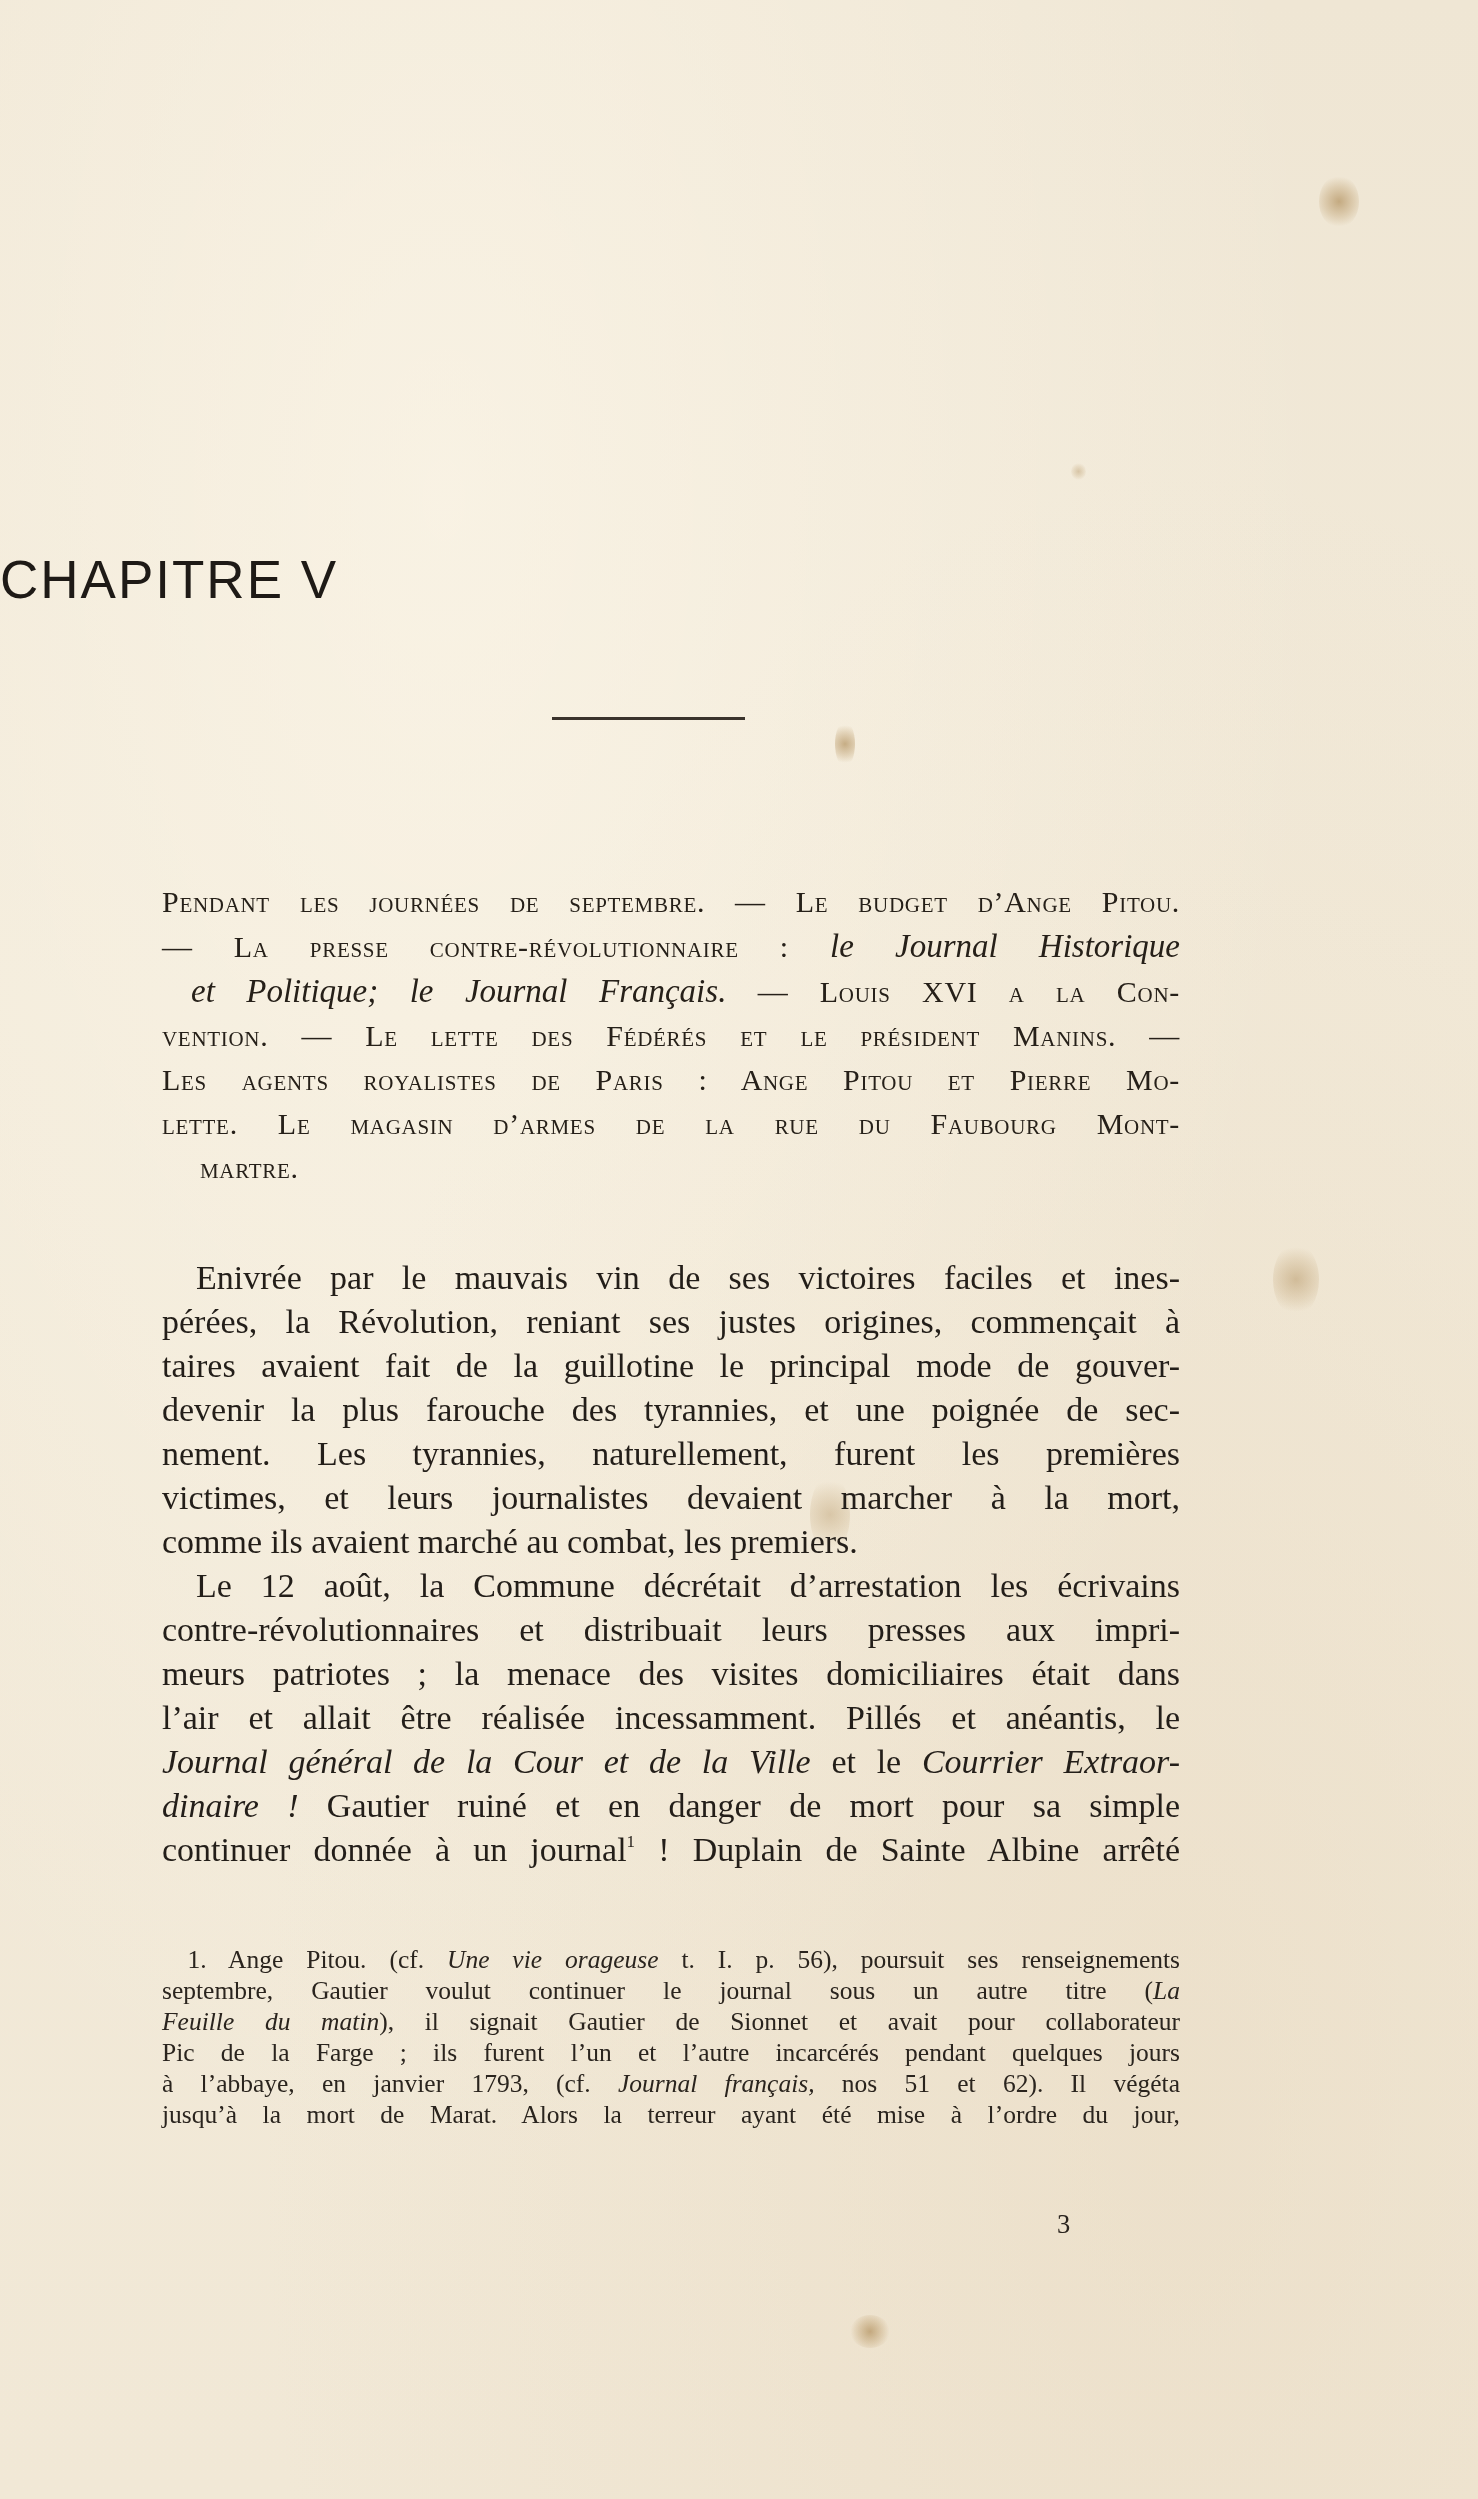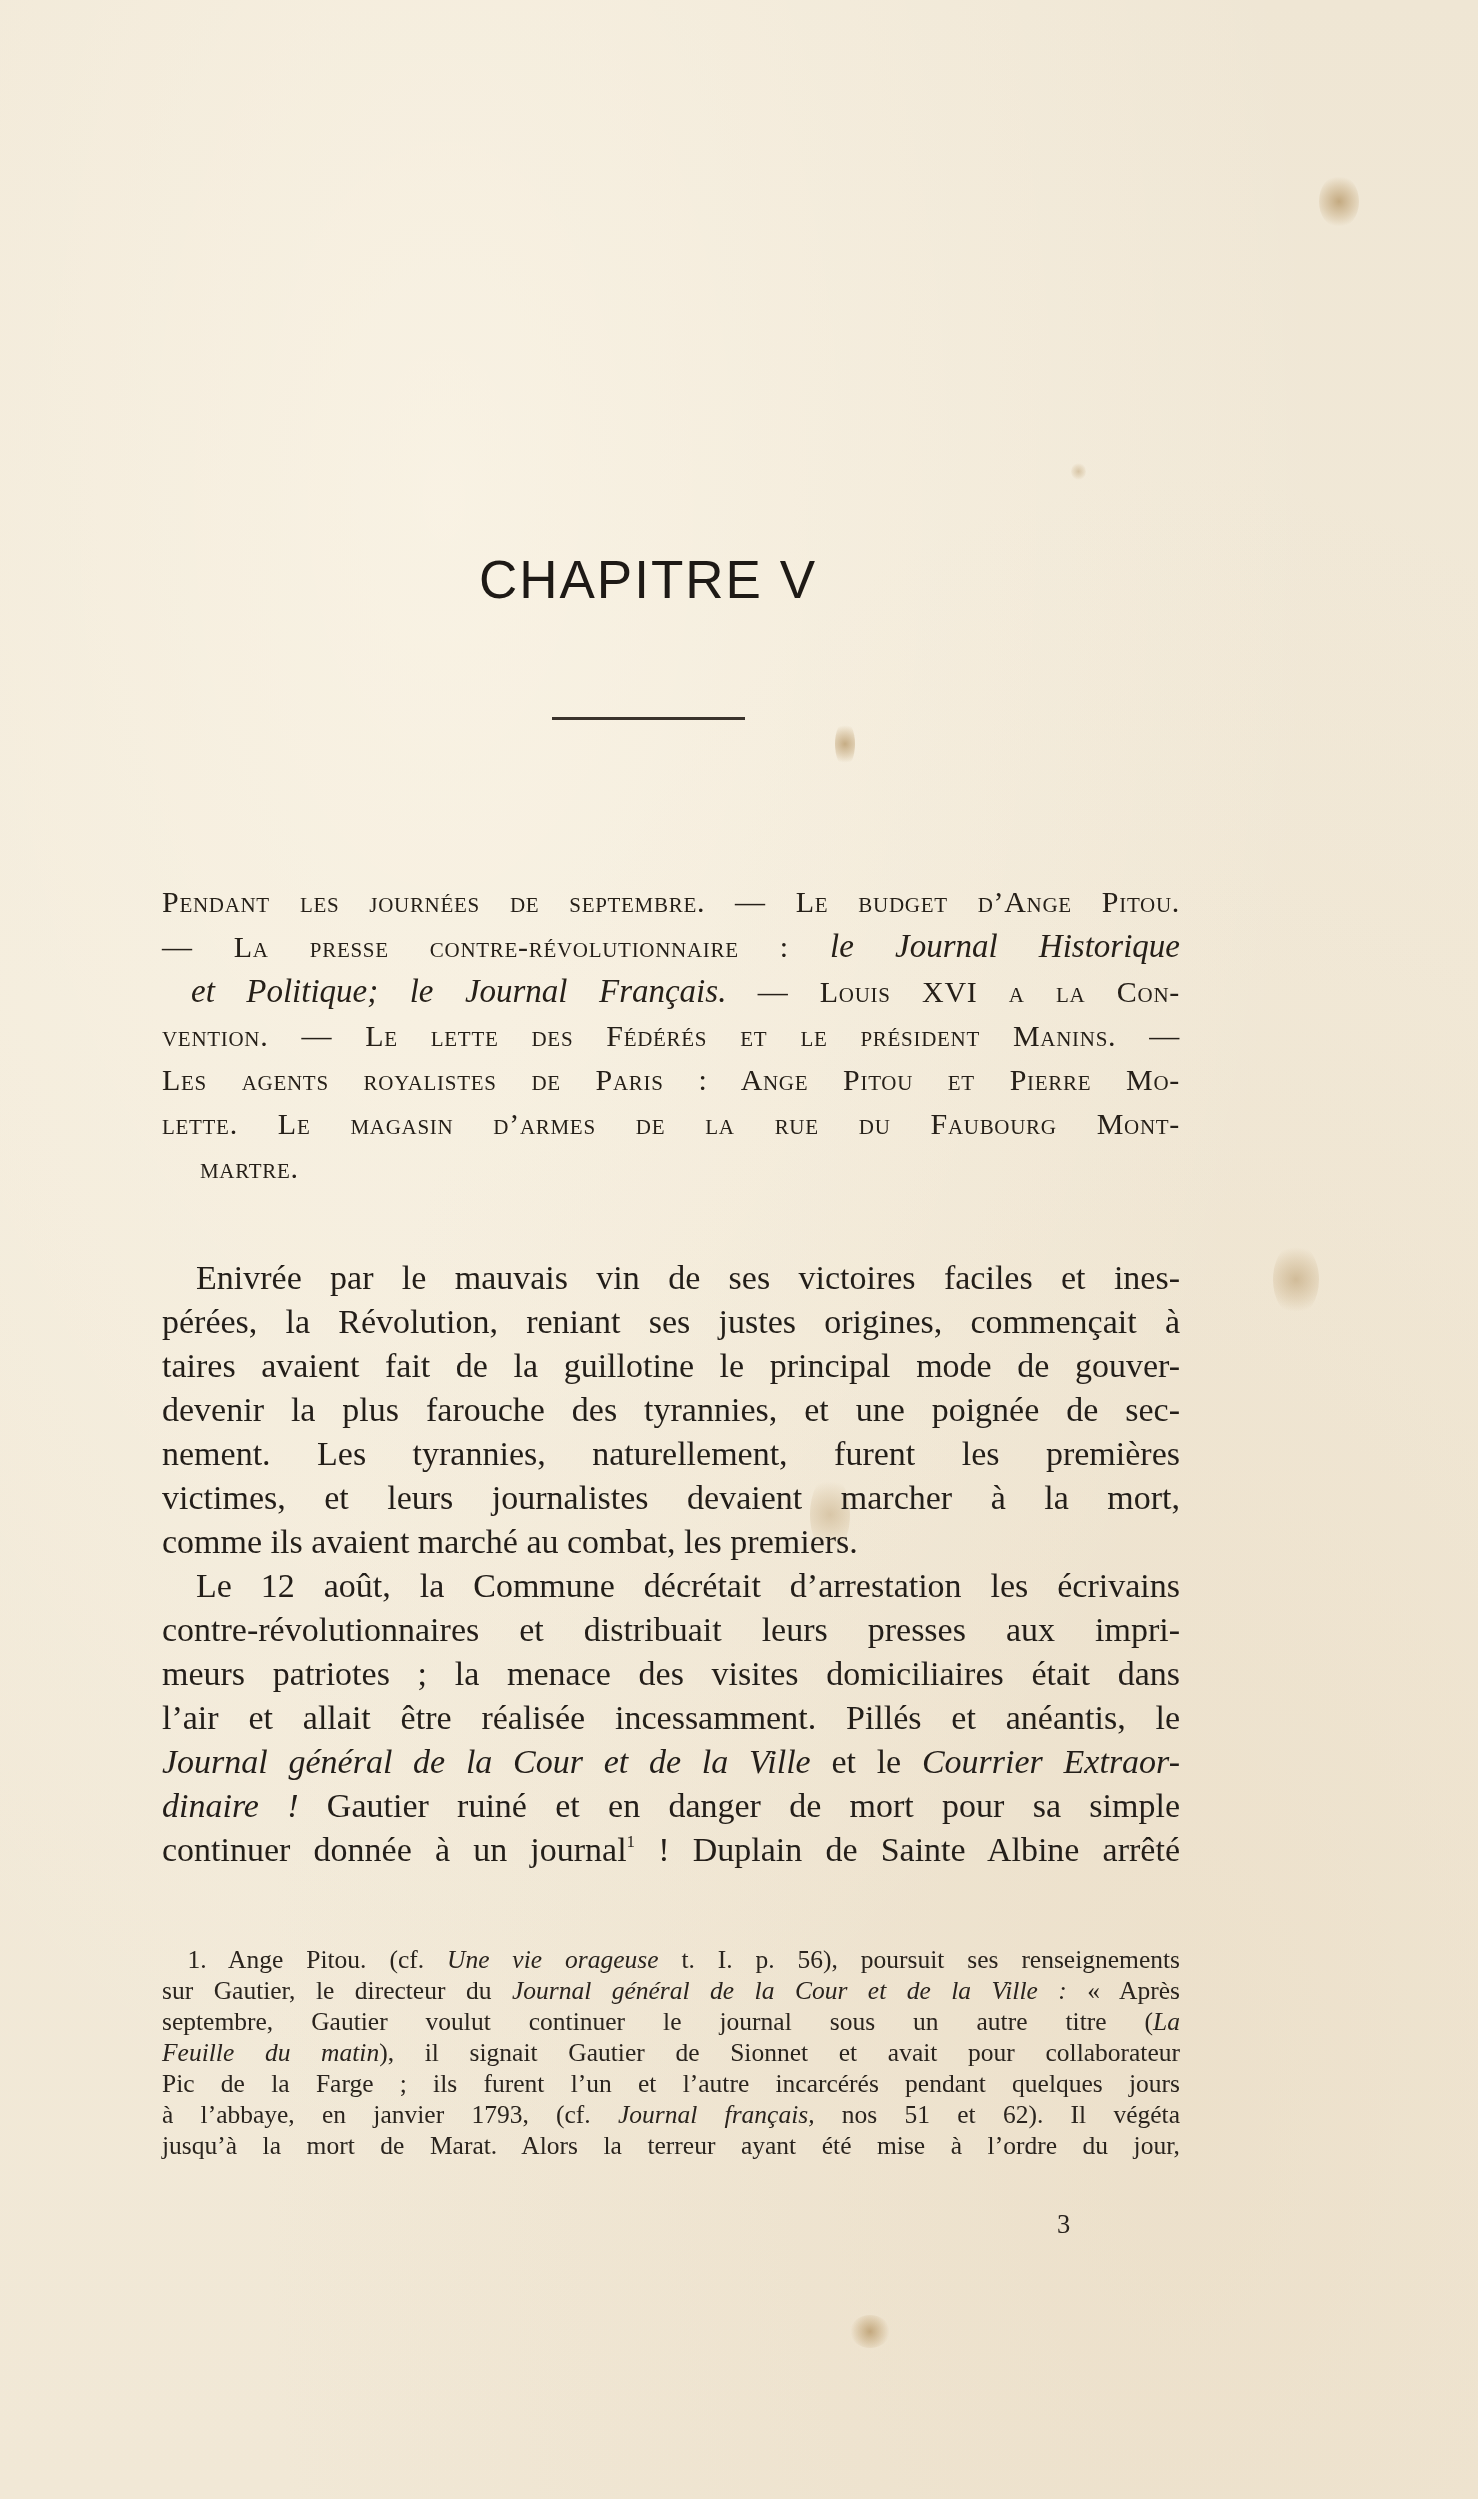--- a/index.html
+++ b/index.html
@@ -26,21 +26,21 @@
   }
   .stain {
     position: absolute;
     border-radius: 50%;
     background: radial-gradient(circle, rgba(160,120,60,0.55) 0%, rgba(170,130,70,0.25) 45%, rgba(170,130,70,0) 75%);
   }
   .chapter-title {
     position: absolute;
     left: 0; width: 1296px;
     top: 549px;
-    text-align: center;
+    text-align: left;
     font-family: "Liberation Sans", "DejaVu Sans", sans-serif;
     font-size: 53px;
     letter-spacing: 2px;
     font-weight: normal;
     color: #1e1a16;
     margin: 0;
   }
   .rule {
     position: absolute;
     left: 552px;
@@ -157,21 +157,20 @@
         <span class="body-line"><span>meurs patriotes ; la menace des visites domiciliaires était dans</span></span>
         <span class="body-line"><span>l’air et allait être réalisée incessamment. Pillés et anéantis, le</span></span>
         <span class="body-line"><span class="it">Journal général de la Cour et de la Ville</span><span> et le </span><span class="it">Courrier Extraor-</span></span>
         <span class="body-line"><span class="it">dinaire !</span><span> Gautier ruiné et en danger de mort pour sa simple</span></span>
         <span class="body-line"><span>continuer donnée à un journal</span><sup class="fnref">1</sup><span> ! Duplain de Sainte Albine arrêté</span></span>
       </div>
     </div>
 
   <div class="footnote" id="footnote">
       <span class="fn-line"><span> 1. Ange Pitou. (cf. </span><span class="it">Une vie orageuse</span><span> t. I. p. 56), poursuit ses renseignements</span></span>
-      <span class="fn-line"><span>sur Gautier, le directeur du </span><span class="it">Journal général de la Cour et de la Ville :</span><span> « Après</span></span>
       <span class="fn-line"><span>septembre, Gautier voulut continuer le journal sous un autre titre (</span><span class="it">La</span></span>
       <span class="fn-line"><span class="it">Feuille du matin</span><span>), il signait Gautier de Sionnet et avait pour collaborateur</span></span>
       <span class="fn-line"><span>Pic de la Farge ; ils furent l’un et l’autre incarcérés pendant quelques jours</span></span>
       <span class="fn-line"><span>à l’abbaye, en janvier 1793, (cf. </span><span class="it">Journal français,</span><span> nos 51 et 62). Il végéta</span></span>
       <span class="fn-line"><span>jusqu’à la mort de Marat. Alors la terreur ayant été mise à l’ordre du jour,</span></span>
     </div>
 
   <div class="page-number">3</div>
 </div>
 

